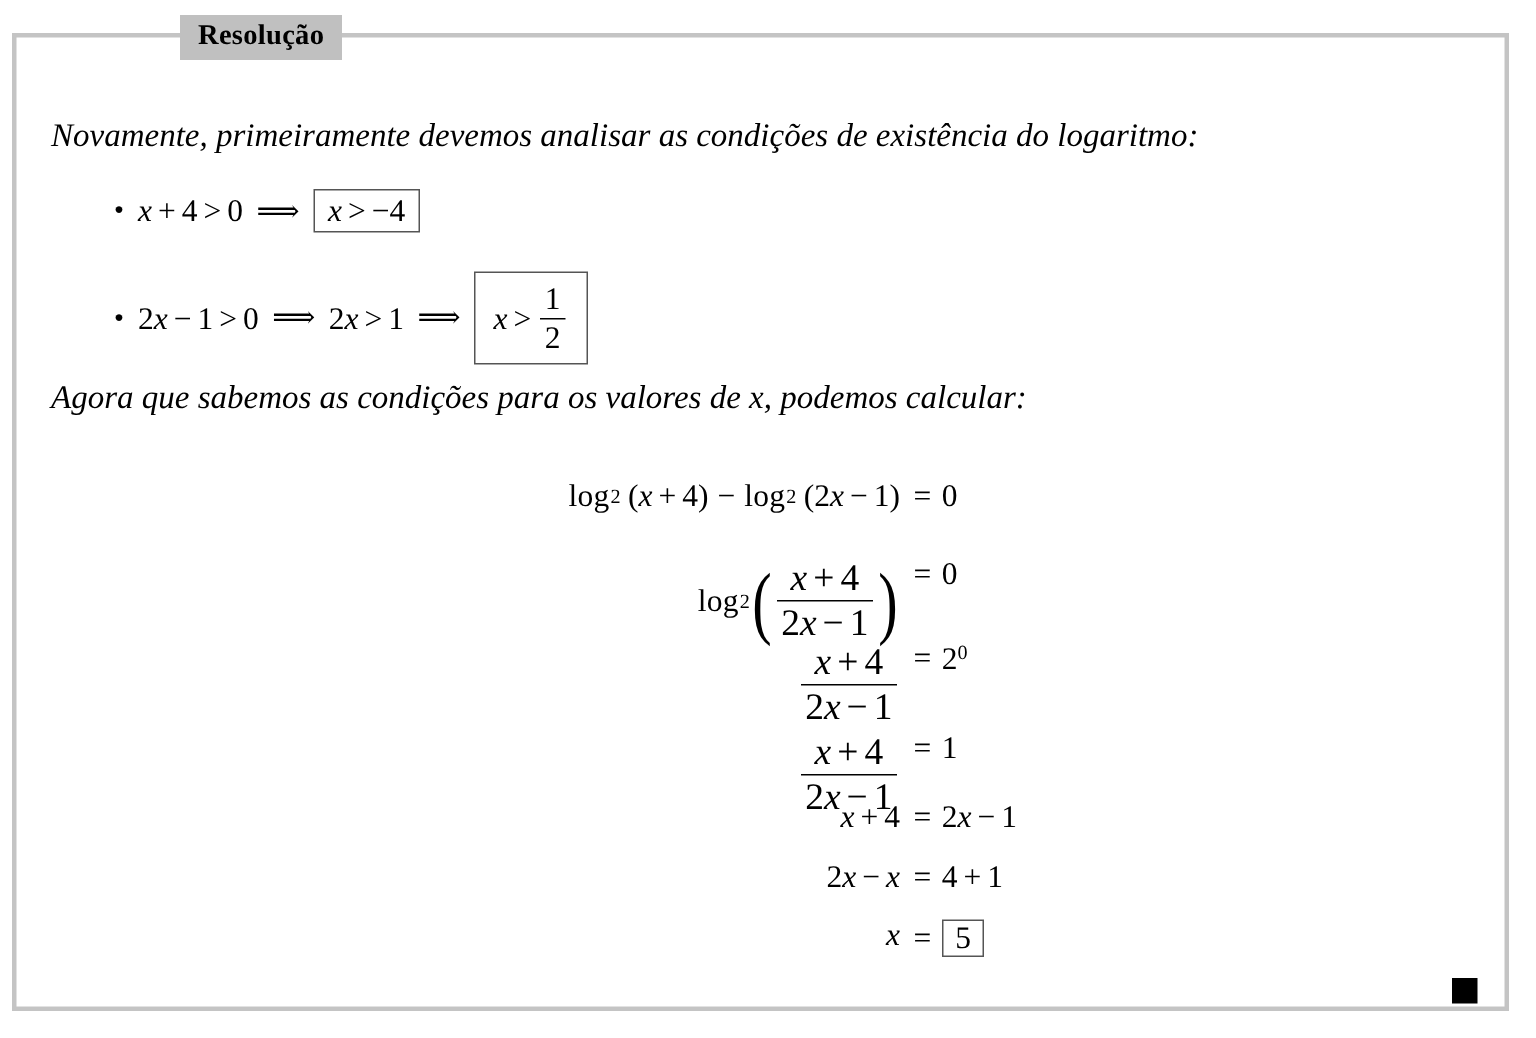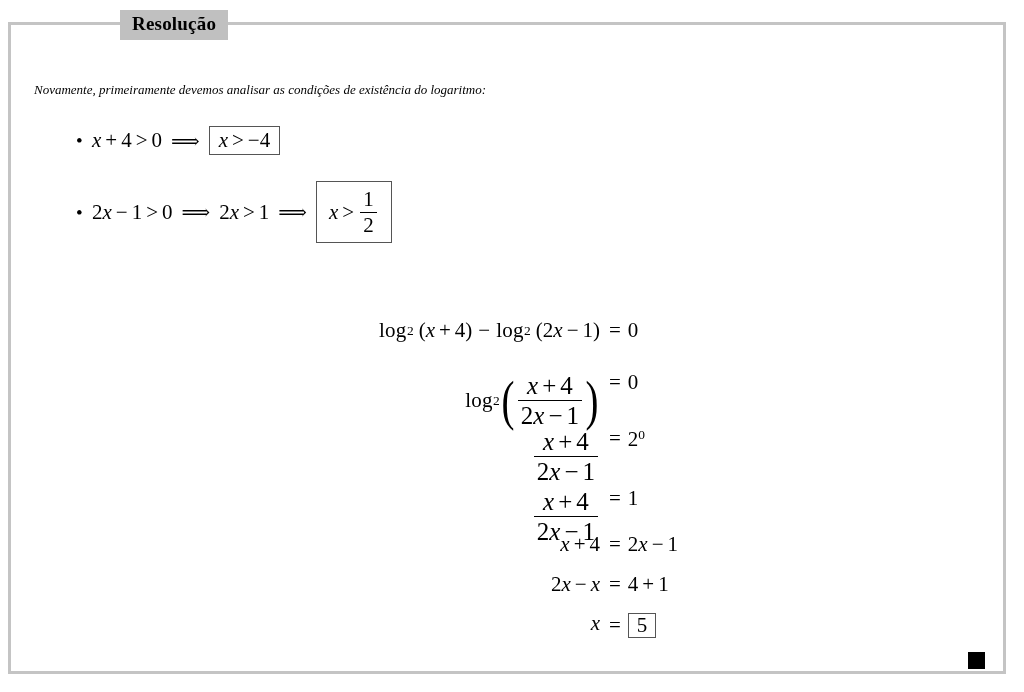--- a/index.html
+++ b/index.html
@@ -53,21 +53,21 @@
     position: absolute;
     left: 0;
     top: 0;
     width: 1024px;
     height: 692px;
   }
 
   .para {
     position: absolute;
     font-style: italic;
-    font-size: 13px;
+    font-size: 22px;
     line-height: 24px;
     white-space: nowrap;
   }
   .para-1 { left: 34px; top: 78px; }
   .para-2 { left: 34px; top: 253px; }
 
   
   .bullet-row {
     position: absolute;
     display: flex;
@@ -263,20 +263,21 @@
           <span class="mvar">x</span>
           <span class="op">&gt;</span>
           <span class="frac">
             <span class="num">1</span>
             <span class="den">2</span>
           </span>
         </span>
       </span>
     </div>
 
+    <div class="para para-2">Agora que sabemos as condições para os valores de x, podemos calcular:</div>
 
     <div class="derivation">
 
       <div class="eq-anchor" style="top:20px;">
         <span class="eq-lhs math">
           <span class="logname">log</span>
             <sub class="idx">2</sub>
           <span style="padding-left:5px">(</span>
           <span class="mvar">x</span>
           <span class="op">+</span>

